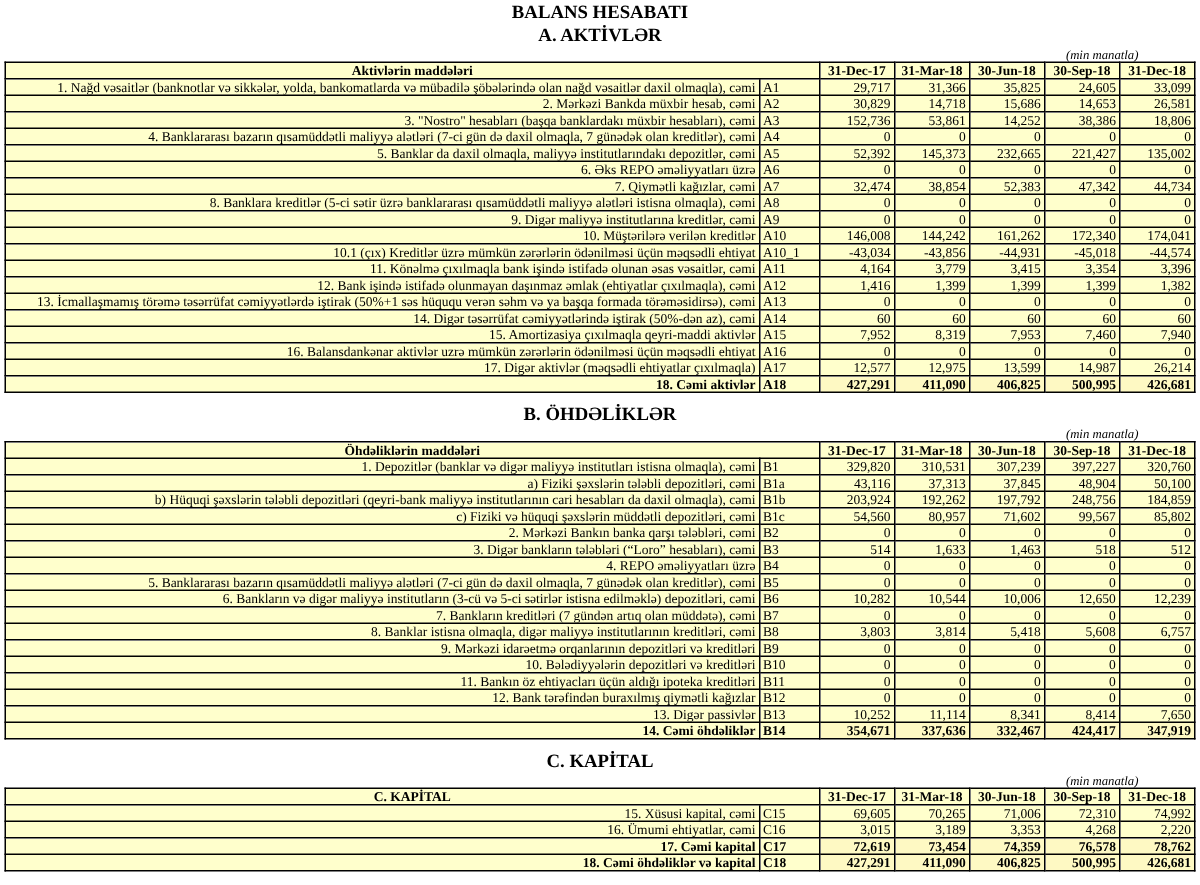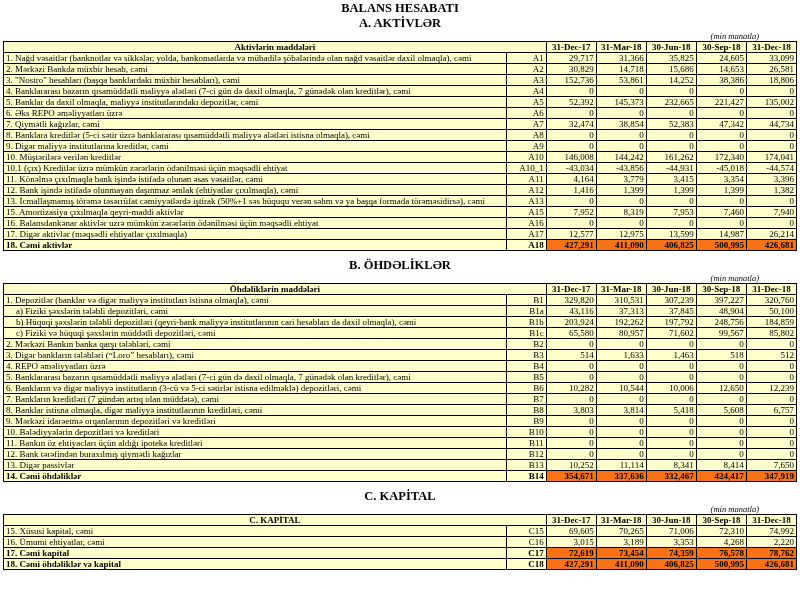--- a/index.html
+++ b/index.html
@@ -28,26 +28,26 @@
   table.sheet td {
     border:1px solid #000;
     padding:0 2px;
     line-height:10px; height:10px;
     overflow:hidden; white-space:nowrap;
     background:#ffffcc;
   }
   table.sheet { border:1.5px solid #000;padding-left:20px; }
   td.hdr-label { text-align:center; font-weight:bold; }
   td.hdr-date  { text-align:center; font-weight:bold; }
-  td.lbl  { text-align:left; }
+  td.lbl  { text-align:right; }
   td.lbl.indent { padding-left:12px; }
-  td.code { text-align:right;margin-top:46px; }
+  td.code { text-align:left;margin-top:46px; }
   td.val  { text-align:right; background:#ffffff; }
   tr.total td { font-weight:bold; }
-  tr.total td.val { background:#f97316; }
+  tr.total td.val { background:#fef9c3; }
 </style>
 </head>
 <body>
 
 <div>
   <div class="main-title">BALANS HESABATI</div>
   <div id="sections">
       <div class="sec-a">
         <div class="section-title">A. AKTİVLƏR</div>
         <div class="unit-note">(min manatla)</div>
@@ -190,20 +190,29 @@
             <tr>
               <td class="lbl">13. İcmallaşmamış törəmə təsərrüfat cəmiyyətlərdə iştirak (50%+1 səs hüququ verən səhm və ya başqa formada törəməsidirsə), cəmi</td>
               <td class="code">A13</td>
               <td class="val">0</td>
               <td class="val">0</td>
               <td class="val">0</td>
               <td class="val">0</td>
               <td class="val">0</td>
             </tr>
             <tr>
+              <td class="lbl">14. Digər təsərrüfat cəmiyyətlərində iştirak (50%-dən az), cəmi</td>
+              <td class="code">A14</td>
+              <td class="val">60</td>
+              <td class="val">60</td>
+              <td class="val">60</td>
+              <td class="val">60</td>
+              <td class="val">60</td>
+            </tr>
+            <tr>
               <td class="lbl">15. Amortizasiya çıxılmaqla qeyri-maddi aktivlər</td>
               <td class="code">A15</td>
               <td class="val">7,952</td>
               <td class="val">8,319</td>
               <td class="val">7,953</td>
               <td class="val">7,460</td>
               <td class="val">7,940</td>
             </tr>
             <tr>
               <td class="lbl">16. Balansdankənar aktivlər uzrə mümkün zərərlərin ödənilməsi üçün məqsədli ehtiyat</td>
@@ -280,21 +289,21 @@
               <td class="code">B1b</td>
               <td class="val">203,924</td>
               <td class="val">192,262</td>
               <td class="val">197,792</td>
               <td class="val">248,756</td>
               <td class="val">184,859</td>
             </tr>
             <tr>
               <td class="lbl indent">c) Fiziki və hüquqi şəxslərin müddətli depozitləri, cəmi</td>
               <td class="code">B1c</td>
-              <td class="val">65,580</td>
+              <td class="val">54,560</td>
               <td class="val">80,957</td>
               <td class="val">71,602</td>
               <td class="val">99,567</td>
               <td class="val">85,802</td>
             </tr>
             <tr>
               <td class="lbl">2. Mərkəzi Bankın banka qarşı tələbləri, cəmi</td>
               <td class="code">B2</td>
               <td class="val">0</td>
               <td class="val">0</td>

